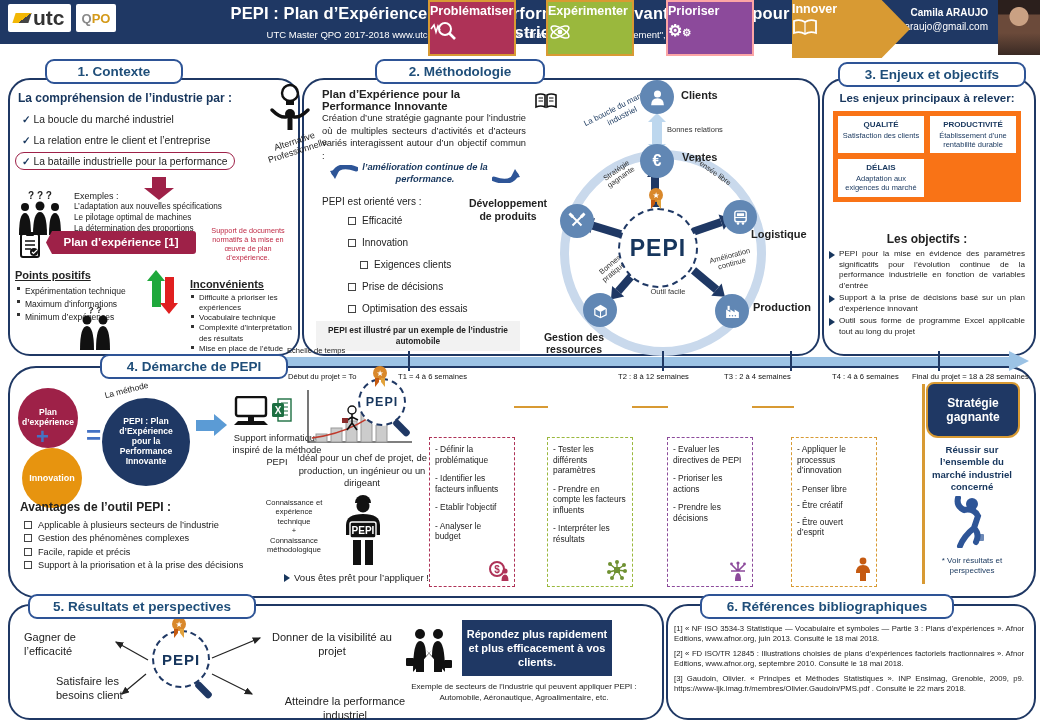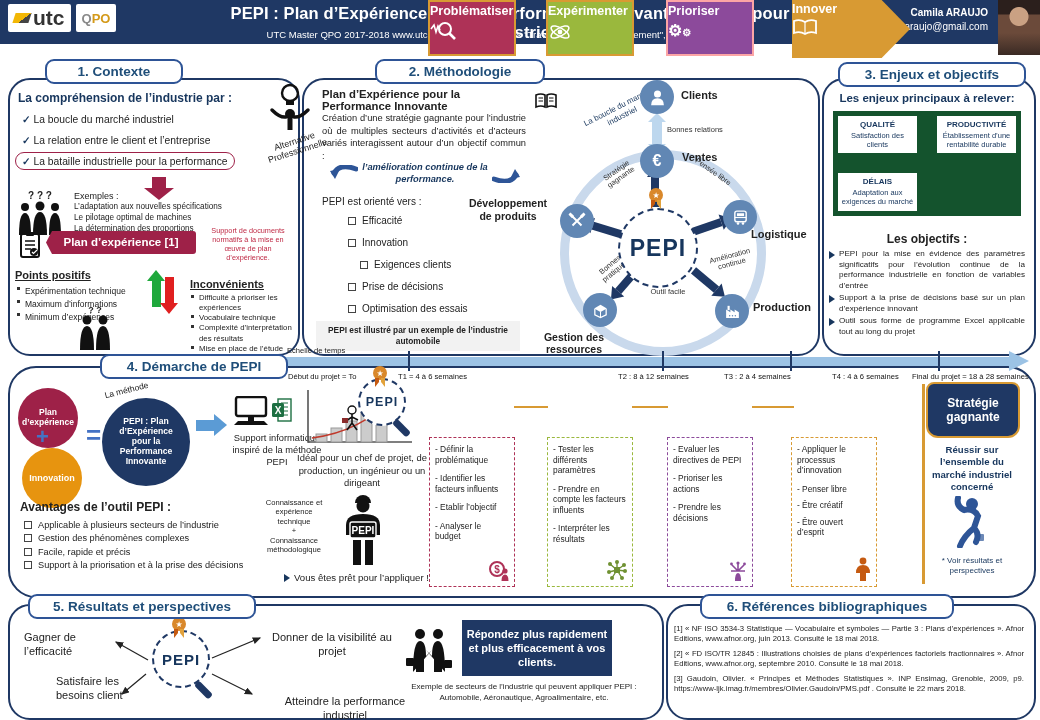--- a/index.html
+++ b/index.html
@@ -49,21 +49,21 @@
   .node{position:absolute;width:34px;height:34px;border-radius:50%;background:#6187b4;color:#fff;display:flex;align-items:center;justify-content:center;z-index:2;}
   .spoke{position:absolute;width:30px;height:8px;background:#1f3864;z-index:1;}
   .spoke::after{content:'';position:absolute;left:30px;top:-4.5px;border-left:11px solid #1f3864;border-top:8.5px solid transparent;border-bottom:8.5px solid transparent;}
   .wlbl{position:absolute;font-size:7.5px;color:#333;text-align:center;line-height:1.1;z-index:2;}
   .nlbl{position:absolute;font-weight:bold;font-size:11px;color:#222;z-index:2;}
   .pepi-circle{position:absolute;background:#fff;border:2.5px dashed #1f3864;border-radius:50%;display:flex;align-items:center;justify-content:center;font-weight:bold;color:#17365d;z-index:2;letter-spacing:1px;}
   .ribbon{position:absolute;z-index:4;width:14px;height:14px;background:#d9882b;border-radius:50%;color:#fff;font-size:8px;display:flex;align-items:center;justify-content:center;}
   .ribbon::after{content:'';position:absolute;top:12px;left:2px;border-left:4px solid #c55a11;border-right:4px solid #e2a23c;border-bottom:5px solid transparent;height:4px;width:2px;}
   .handle{position:absolute;width:7px;height:20px;background:#1f3864;border-radius:3px;transform:rotate(-45deg);z-index:3;}
   
-  .matrix{position:absolute;background:#14532d;padding:5px;display:grid;grid-template-columns:1fr 1fr;gap:20px;}
+  .matrix{position:absolute;background:#f97316;padding:5px;display:grid;grid-template-columns:1fr 1fr;gap:6px;}
   .cell{background:#fff;padding:4px 3px;text-align:center;}
   .cell h5{margin:0 0 3px 0;font-size:8px;color:#17365d;}
   .cell p{margin:0;font-size:7.5px;color:#17365d;line-height:1.15;}
   
   .stephead{position:absolute;width:88px;height:56px;color:#fff;text-align:left;font-weight:bold;font-size:12.5px;padding-top:2px;box-sizing:border-box;z-index:2;}
   .stepbox{position:absolute;width:86px;height:150px;border:1.6px dashed;background:#fff;font-size:8.4px;line-height:1.25;padding:6px 5px;box-sizing:border-box;}
   .stepbox p{margin:0 0 8px 0;}
   .conn{position:absolute;height:2px;background:#d89a33;z-index:1;}
   .stepico{margin-top:3px;}
   .miniico{position:absolute;right:4px;bottom:3px;}

